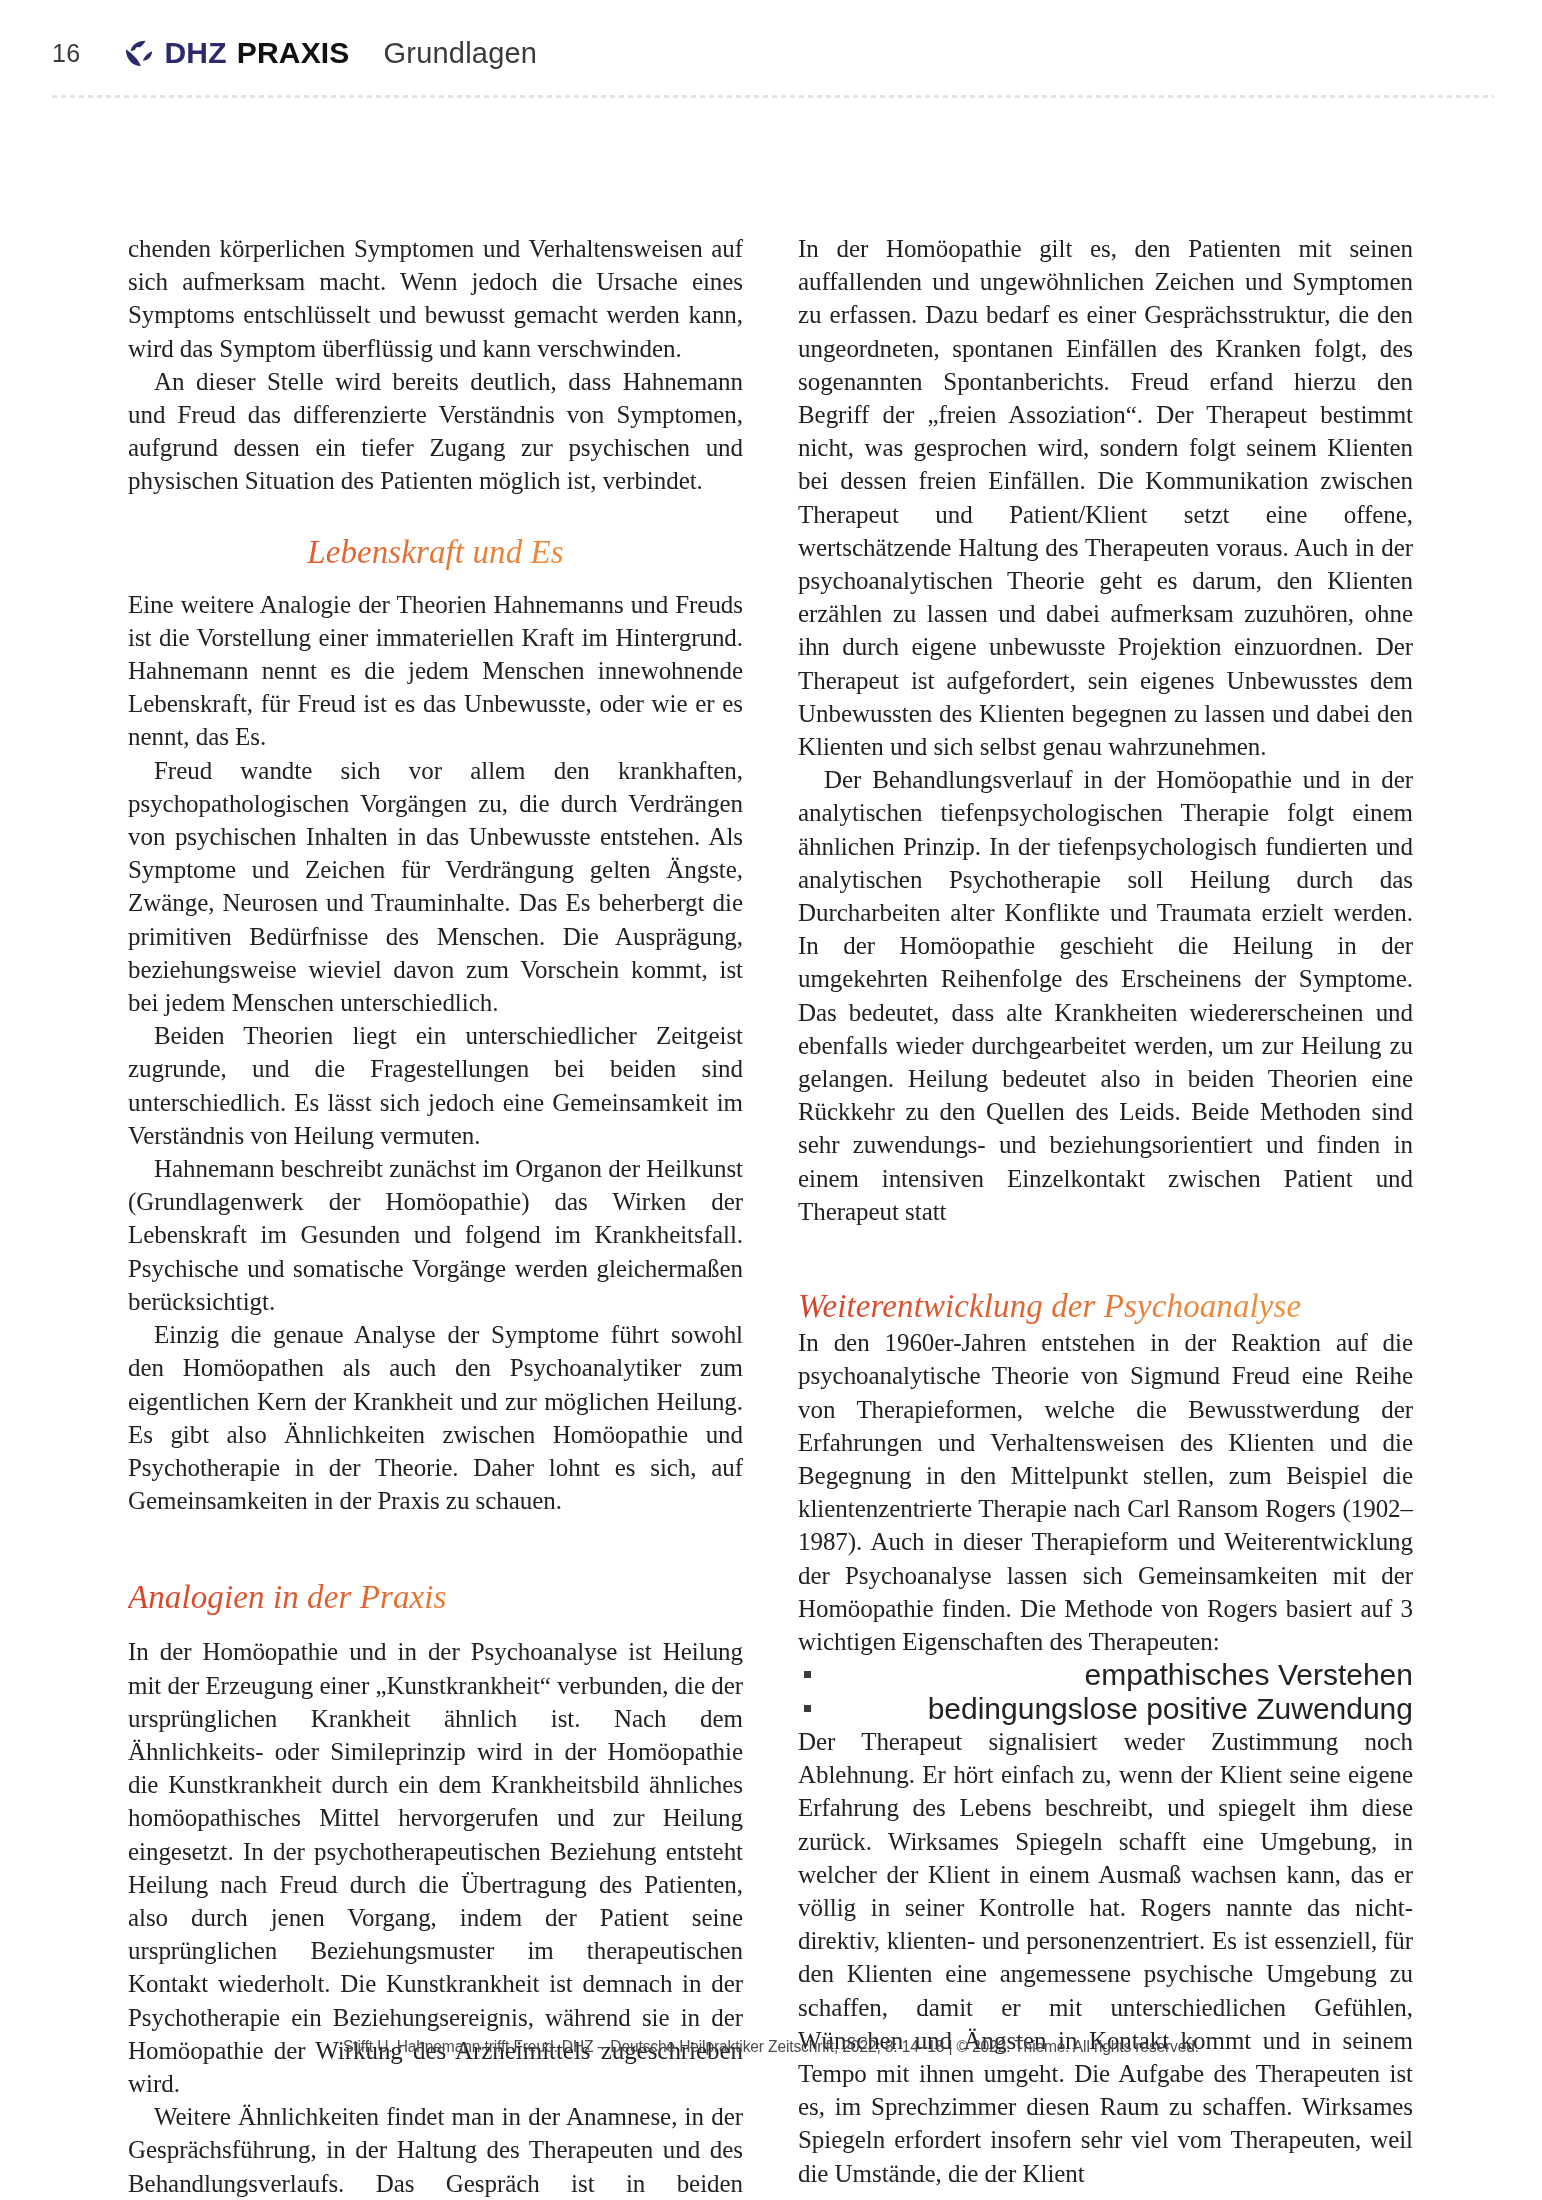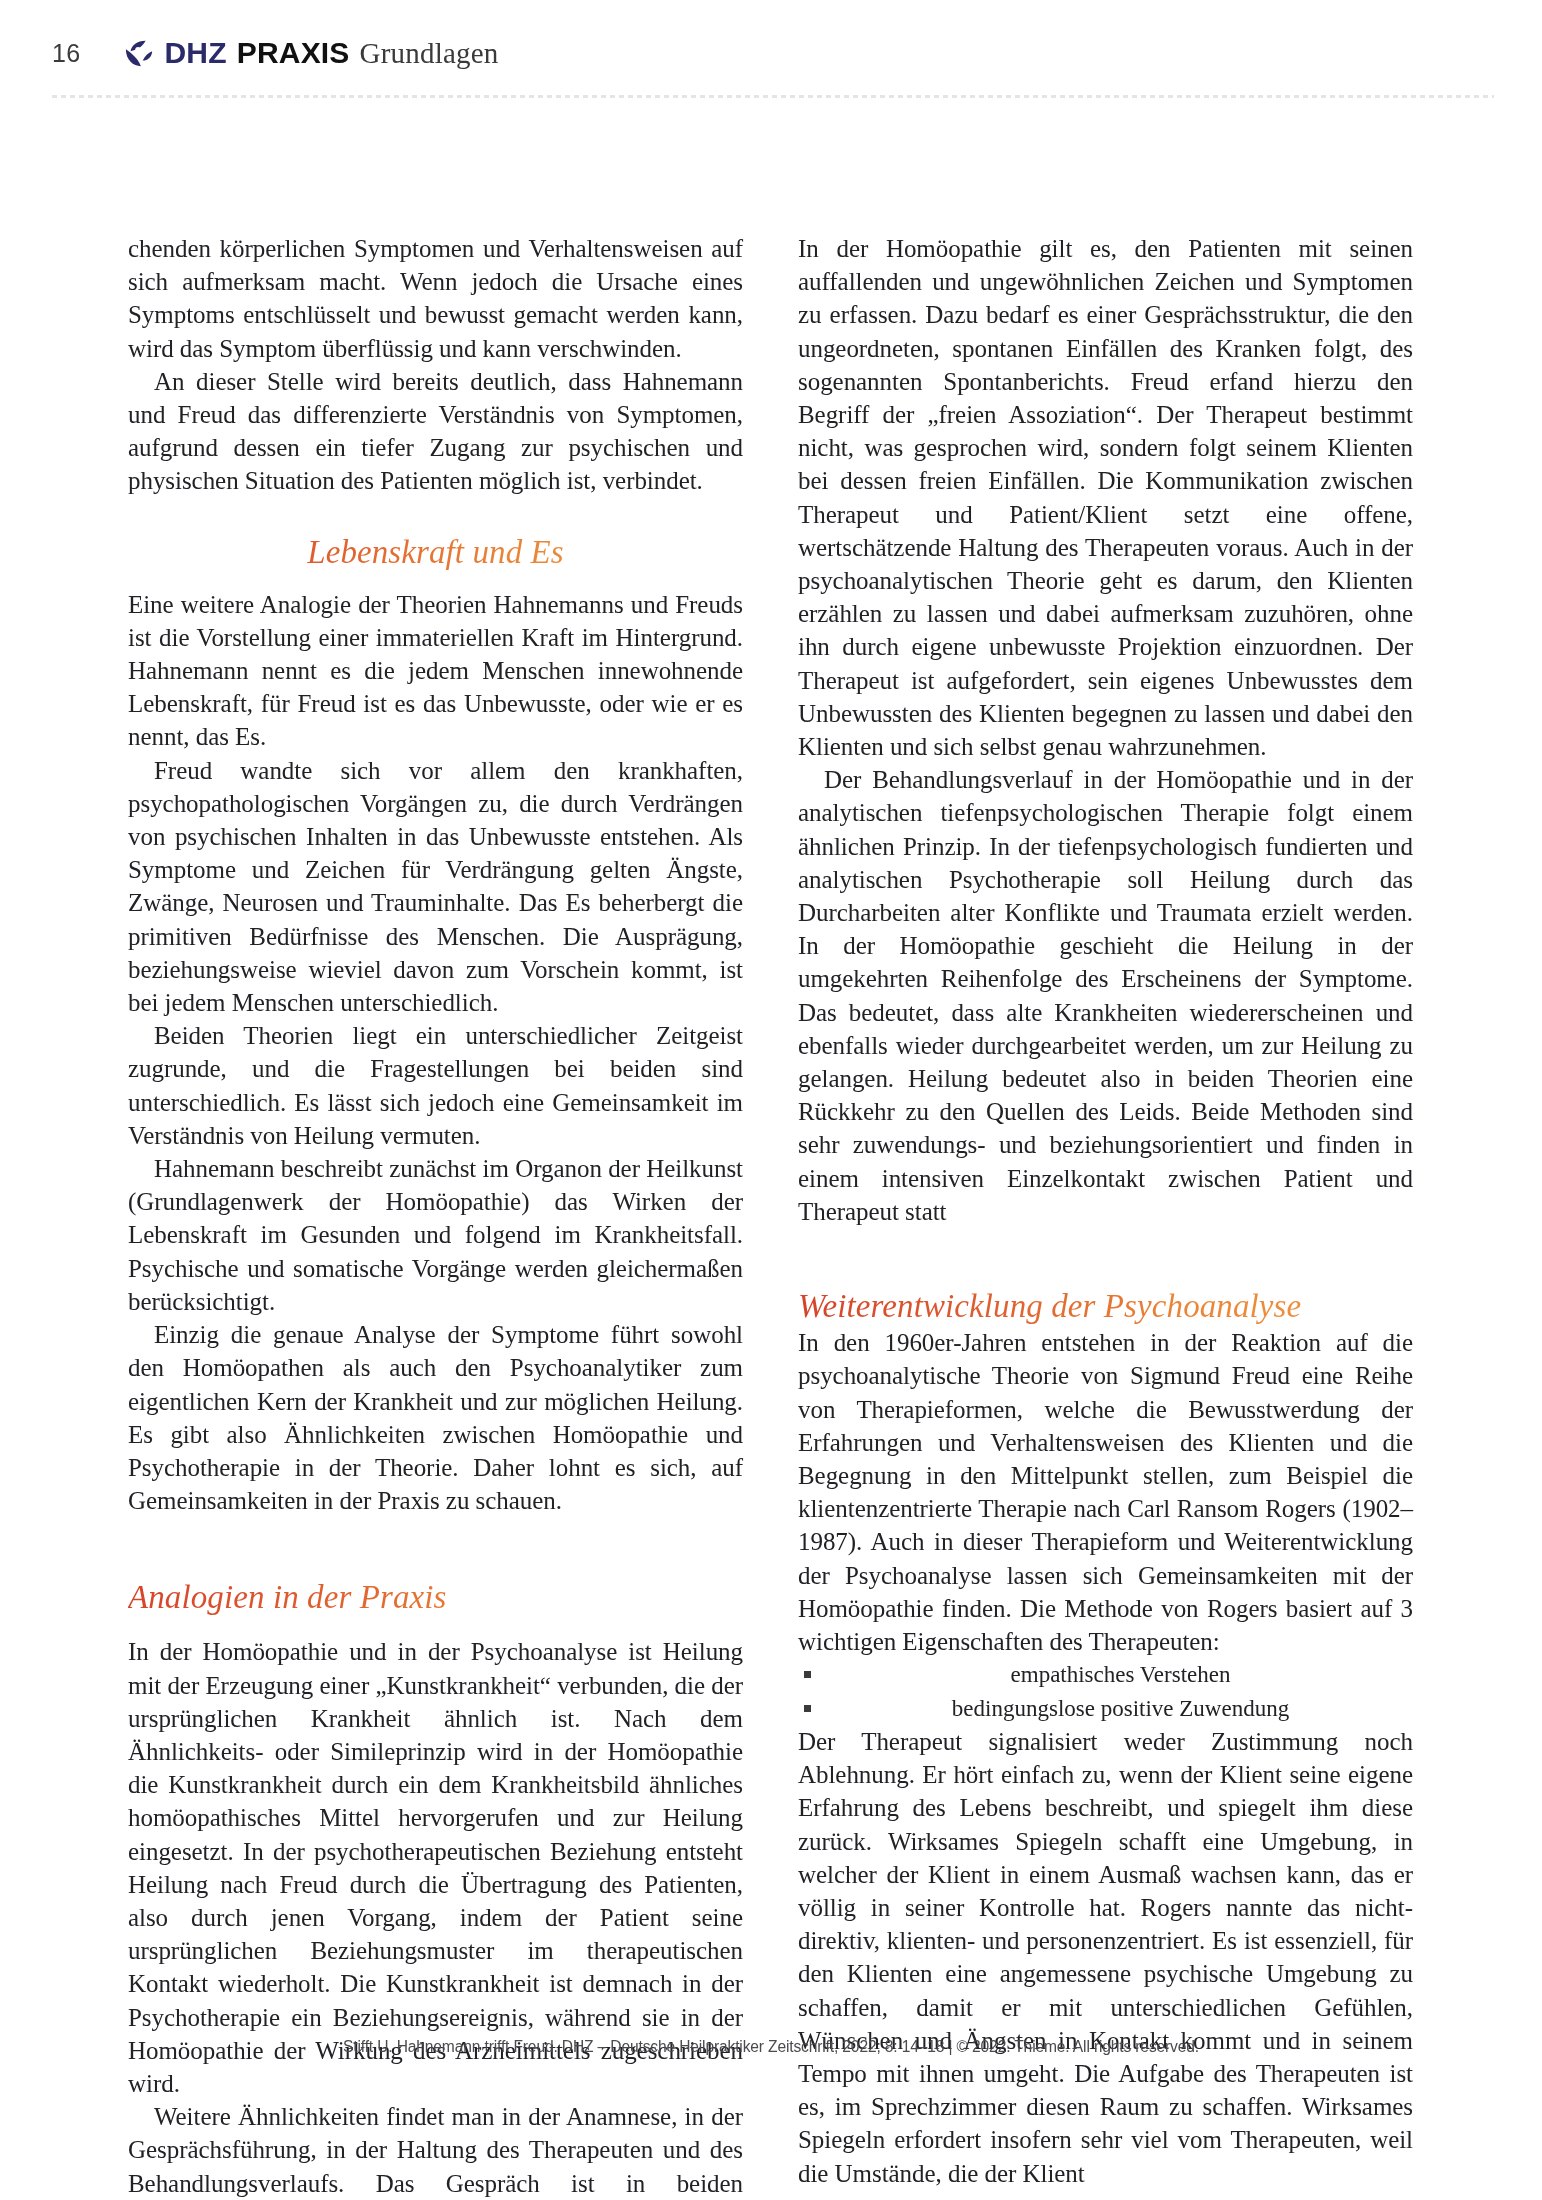--- a/index.html
+++ b/index.html
@@ -56,25 +56,26 @@
     letter-spacing: .2px;
   }
   .brand-praxis {
     font-family: "Liberation Sans", sans-serif;
     font-weight: bold;
     font-size: 30px;
     color: #111111;
     letter-spacing: .2px;
   }
   .brand-section {
-    font-family: Liberation Serif, serif;
+    font-family: Liberation Sans, sans-serif;
     font-weight: normal;
     font-size: 29px;
     color: #3a3a3a;
     letter-spacing: .2px;
+    margin-left: 24px;
   }
   .rule {
     position: absolute;
     left: 52px;
     top: 95px;
     width: 1442px;
     height: 3px;
     background-image:
       repeating-linear-gradient(to right,
         #e3e3e6 0px, #e3e3e6 5px,
@@ -129,25 +130,25 @@
   .sechead-wrap.rightcol { margin-top: 58px; }
 
   ul.bullets {
     margin: 0;
     padding: 0;
     list-style: none;
   }
   ul.bullets li {
     position: relative;
     padding-left: 30px;
-    font-family: Liberation Serif, serif;
-    font-size: 23px;
+    font-family: Liberation Sans, sans-serif;
+    font-size: 30px;
     line-height: 33.4px;
     color: #222226;
-    text-align: center;
+    text-align: right;
   }
   ul.bullets li .bullet-sq {
     position: absolute;
     left: 6px;
     top: 13px;
     width: 7px;
     height: 7px;
     background: #3a3a3a;
   }
 

